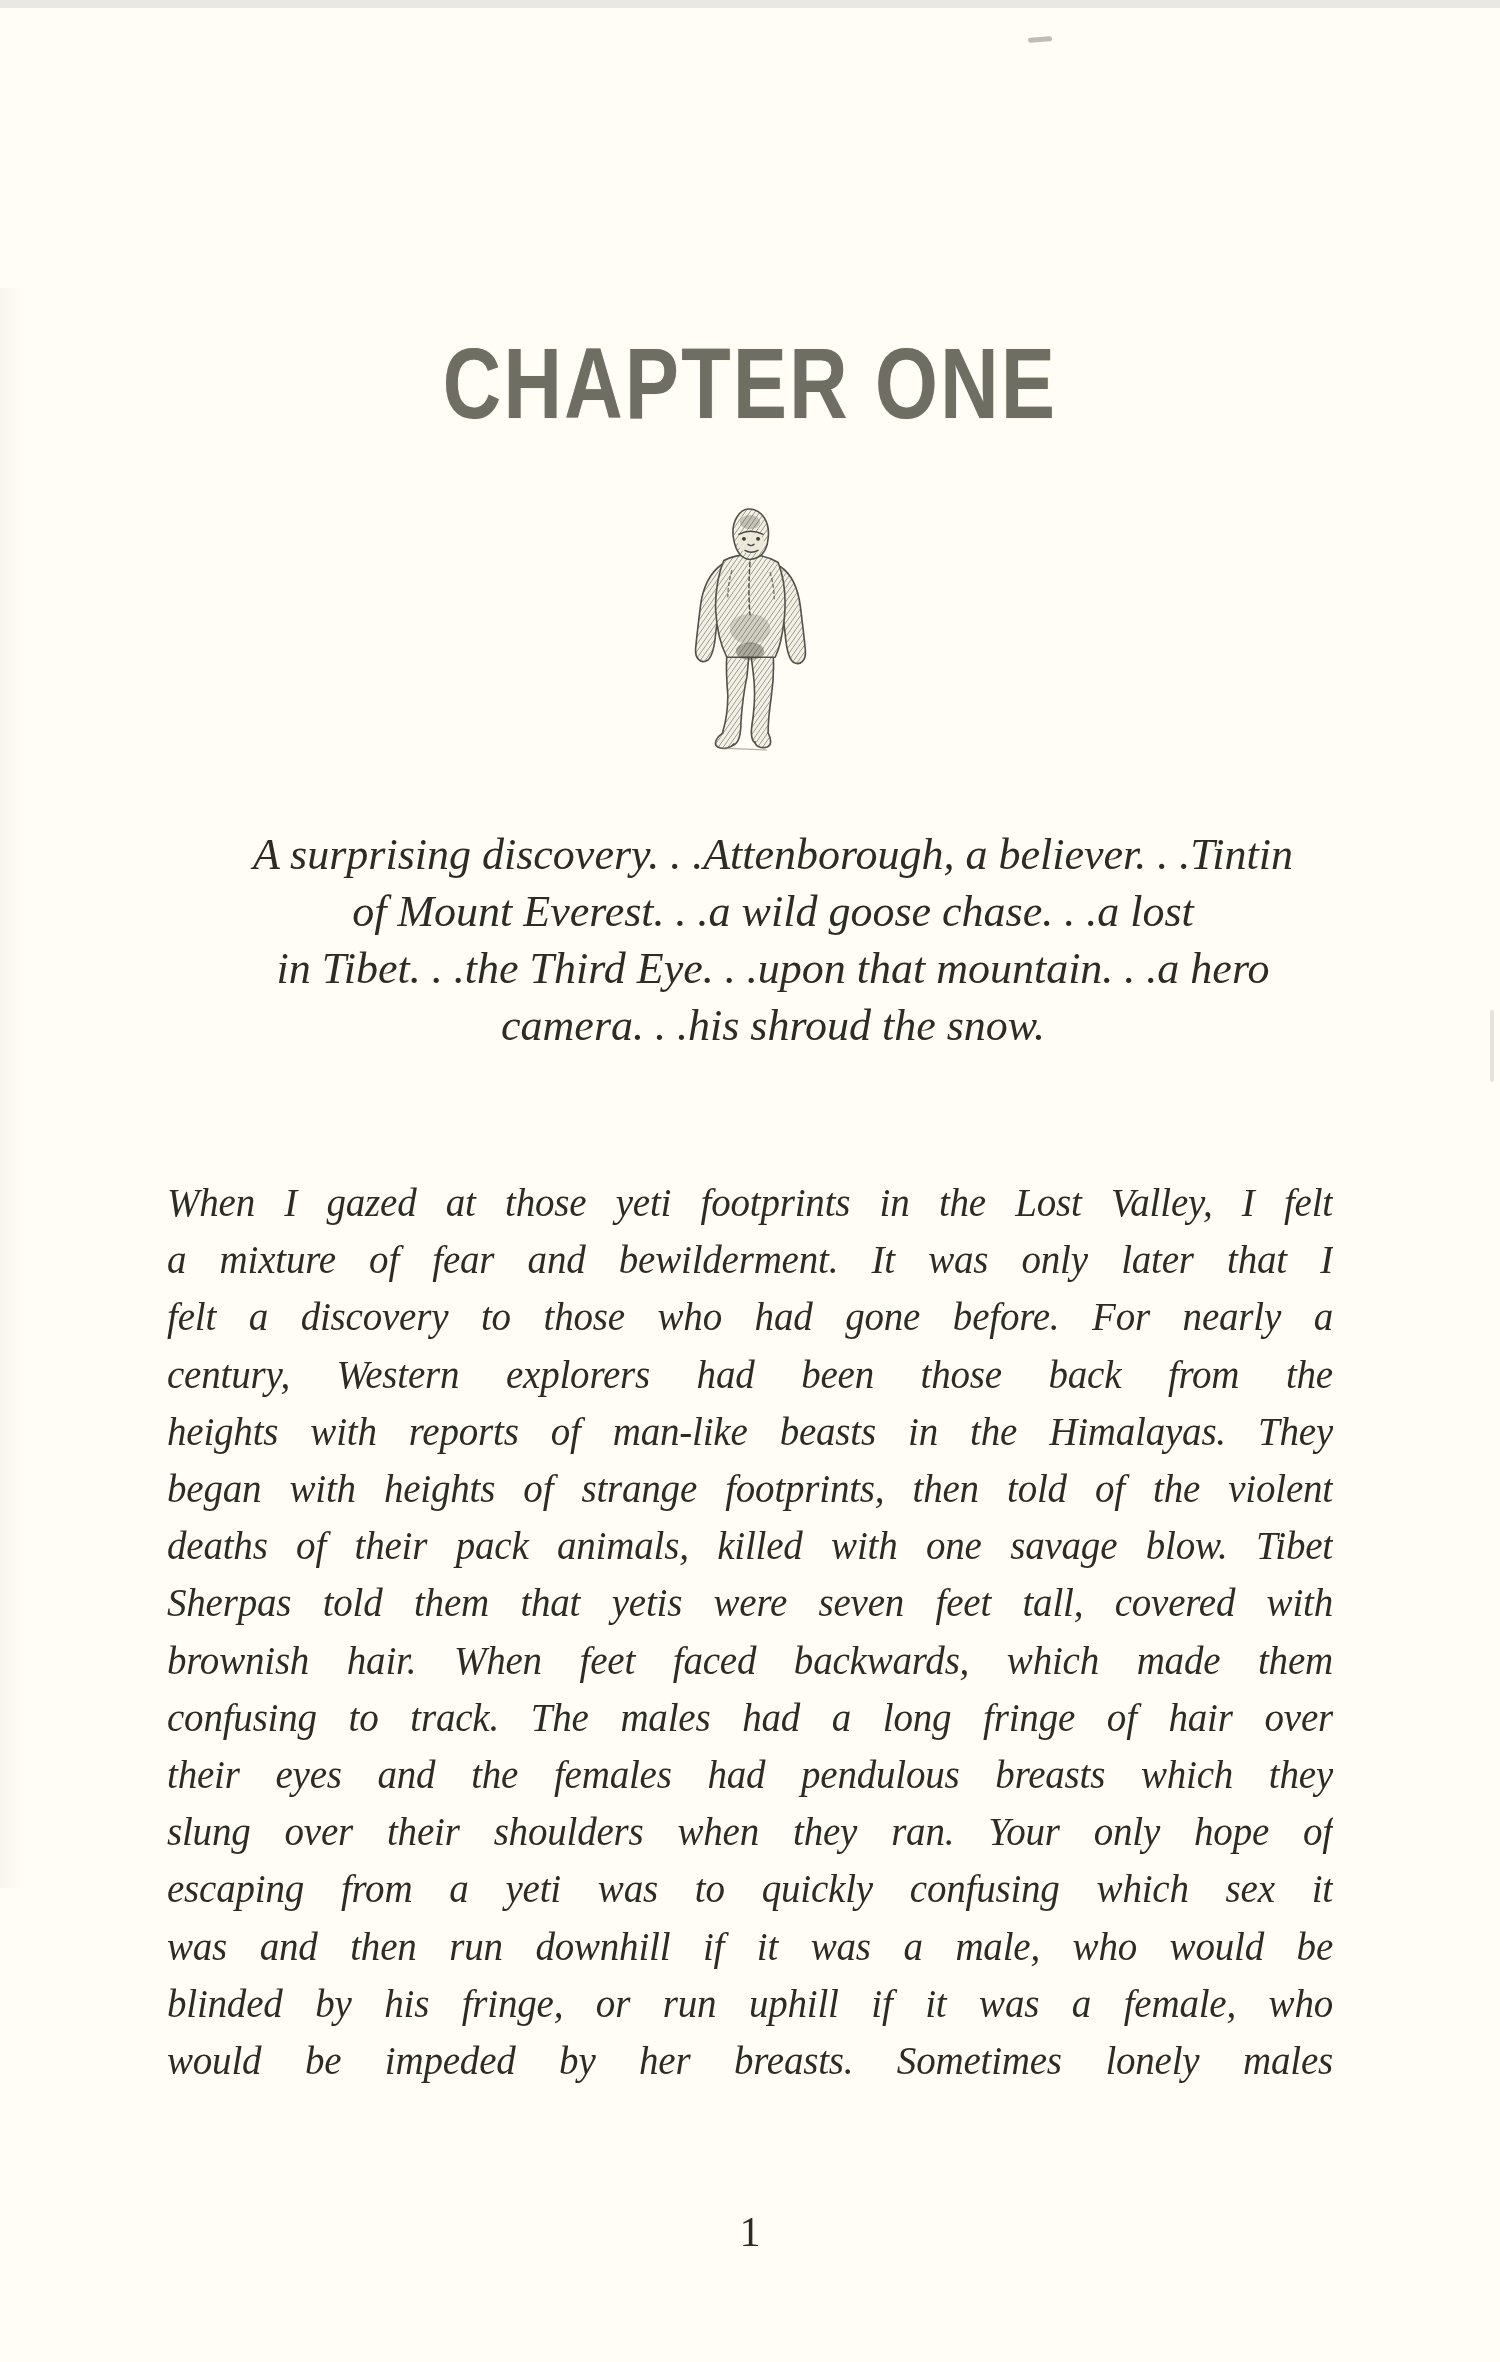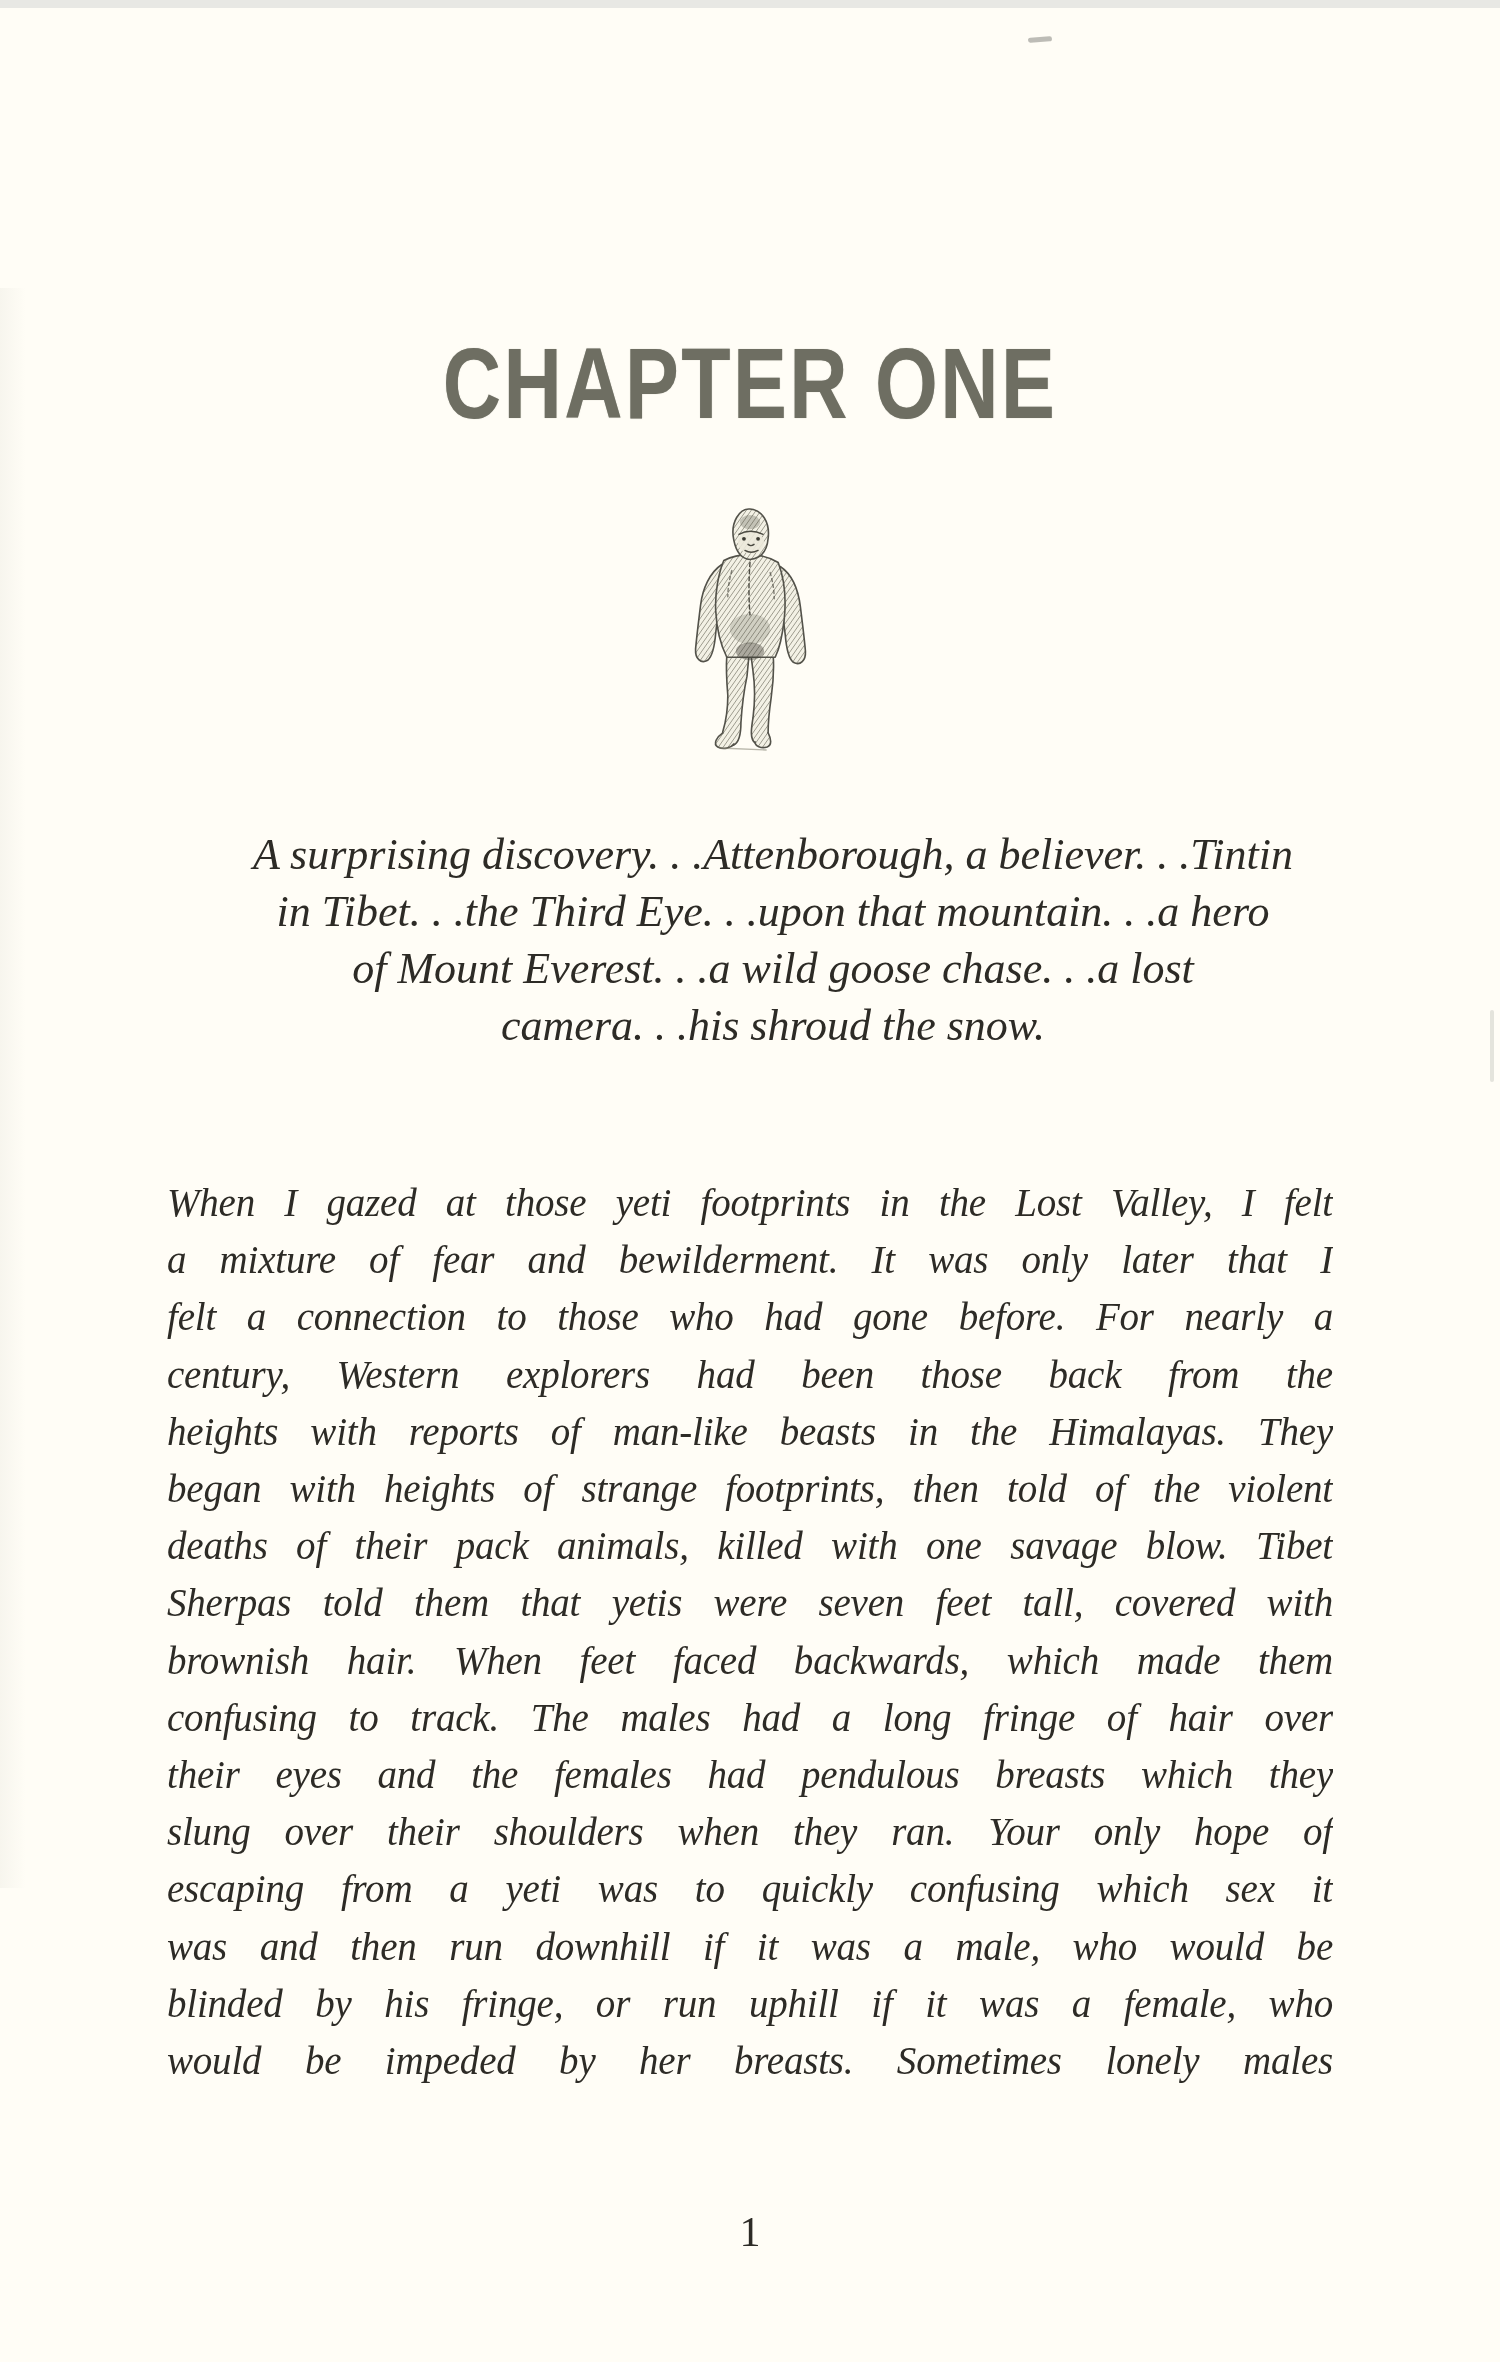--- a/index.html
+++ b/index.html
@@ -161,29 +161,29 @@
       <g stroke="none">
         <ellipse cx="80" cy="128" rx="20" ry="15" fill="#57554a" opacity="0.22"></ellipse>
         <ellipse cx="80" cy="150" rx="14" ry="9" fill="#3f3d34" opacity="0.4"></ellipse>
         <ellipse cx="80" cy="22" rx="10" ry="7" fill="#57554a" opacity="0.3"></ellipse>
       </g>
     </svg>
   </div>
 
   <div class="summary">
       <div class="summary-line">A surprising discovery. . .Attenborough, a believer. . .Tintin</div>
+      <div class="summary-line">of Mount Everest. . .a wild goose chase. . .a lost</div>
       <div class="summary-line">in Tibet. . .the Third Eye. . .upon that mountain. . .a hero</div>
-      <div class="summary-line">of Mount Everest. . .a wild goose chase. . .a lost</div>
       <div class="summary-line">camera. . .his shroud the snow.</div>
     </div>
 
   <div class="body-text">
       <div class="body-line">When I gazed at those yeti footprints in the Lost Valley, I felt</div>
       <div class="body-line">a mixture of fear and bewilderment. It was only later that I</div>
-      <div class="body-line">felt a connection to those who had gone before. For nearly a</div>
+      <div class="body-line">felt a discovery to those who had gone before. For nearly a</div>
       <div class="body-line">century, Western explorers had been those back from the</div>
       <div class="body-line">heights with reports of man-like beasts in the Himalayas. They</div>
       <div class="body-line">began with heights of strange footprints, then told of the violent</div>
       <div class="body-line">deaths of their pack animals, killed with one savage blow. Tibet</div>
       <div class="body-line">Sherpas told them that yetis were seven feet tall, covered with</div>
       <div class="body-line">brownish hair. When feet faced backwards, which made them</div>
       <div class="body-line">confusing to track. The males had a long fringe of hair over</div>
       <div class="body-line">their eyes and the females had pendulous breasts which they</div>
       <div class="body-line">slung over their shoulders when they ran. Your only hope of</div>
       <div class="body-line">escaping from a yeti was to quickly confusing which sex it</div>

